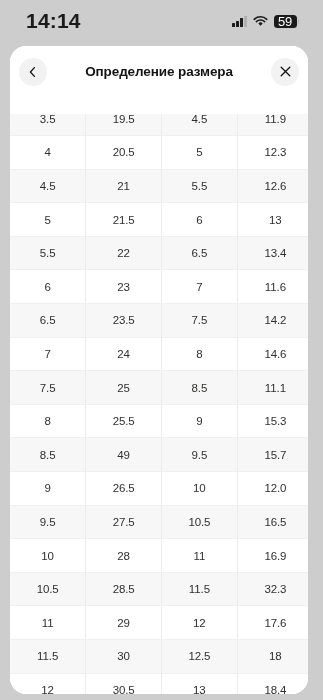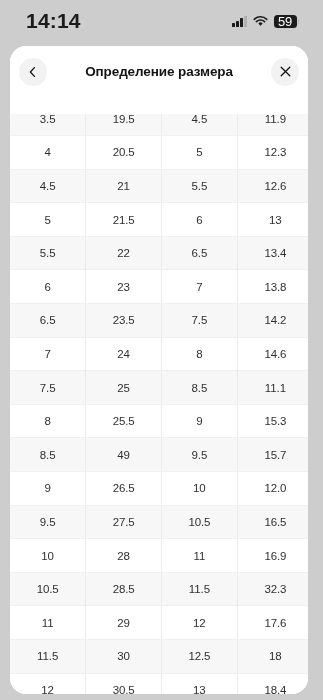--- a/index.html
+++ b/index.html
@@ -204,21 +204,21 @@
             <tr>
               <td>5.5</td>
               <td>22</td>
               <td>6.5</td>
               <td>13.4</td>
             </tr>
             <tr>
               <td>6</td>
               <td>23</td>
               <td>7</td>
-              <td>13.8</td>
+              <td>11.6</td>
             </tr>
             <tr>
               <td>6.5</td>
               <td>23.5</td>
               <td>7.5</td>
               <td>14.2</td>
             </tr>
             <tr>
               <td>7</td>
               <td>24</td>

